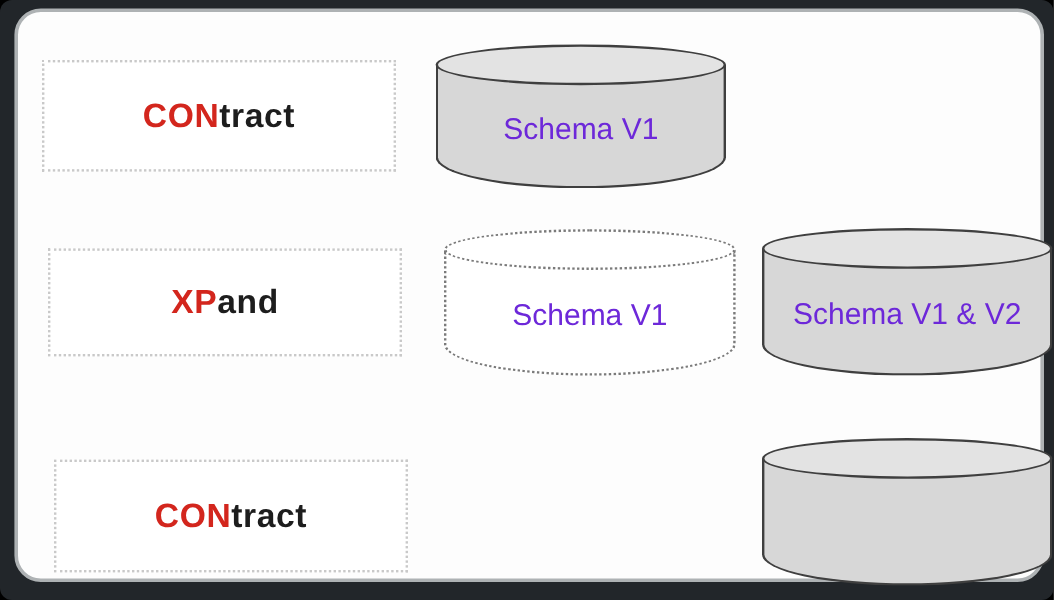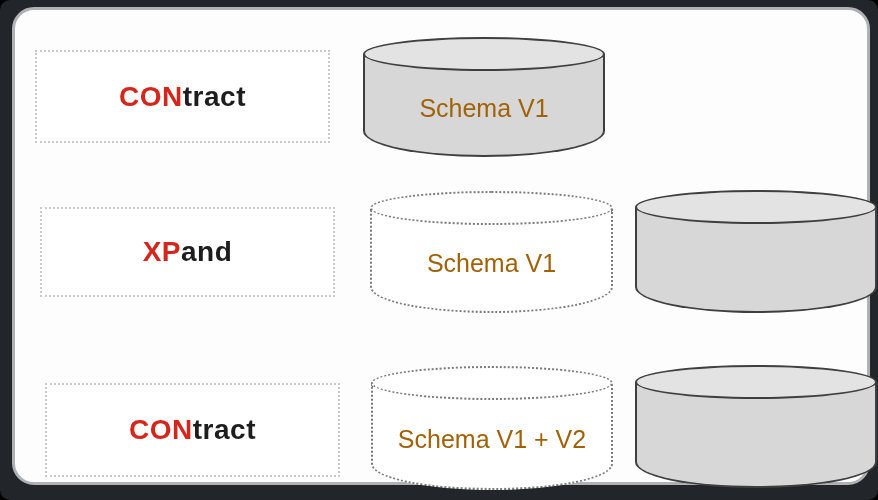--- a/index.html
+++ b/index.html
@@ -66,21 +66,21 @@
     z-index: 2;
   }
   .cyl-label {
     position: absolute;
     left: 0; right: 0;
     top: 30px; bottom: 8px;
     display: flex;
     align-items: center;
     justify-content: center;
     font-size: 25px;
-    color: #a16207;
+    color: #6d28d9;
     z-index: 3;
     white-space: nowrap;
   }
   .cyl.solid .cyl-body { background: var(--cylinder-fill, #d7d7d7); }
   .cyl.solid .cyl-top  { background: var(--cylinder-top-fill, #e3e3e3); }
   .cyl.dotted .cyl-body {
     background: #ffffff;
     border-style: dotted;
     border-color: #7a7a7a;
   }
@@ -116,30 +116,26 @@
         <span>and</span>
     </div>
     <div class="cyl dotted cy-r2m">
       <div class="cyl-body"></div>
       <div class="cyl-top"></div>
       <div class="cyl-label">Schema V1</div>
     </div>
     <div class="cyl solid cy-r2r">
       <div class="cyl-body"></div>
       <div class="cyl-top"></div>
+      <div class="cyl-label">Schema V1 &amp; V2</div>
     </div>
 
     <div class="labelbox lb-r3">
       <span class="red">CON</span>
         <span>tract</span>
-    </div>
-    <div class="cyl dotted cy-r3m">
-      <div class="cyl-body"></div>
-      <div class="cyl-top"></div>
-      <div class="cyl-label">Schema V1 + V2</div>
     </div>
     <div class="cyl solid cy-r3r">
       <div class="cyl-body"></div>
       <div class="cyl-top"></div>
     </div>
 
   </div>
 </div>
 
 </body></html>

